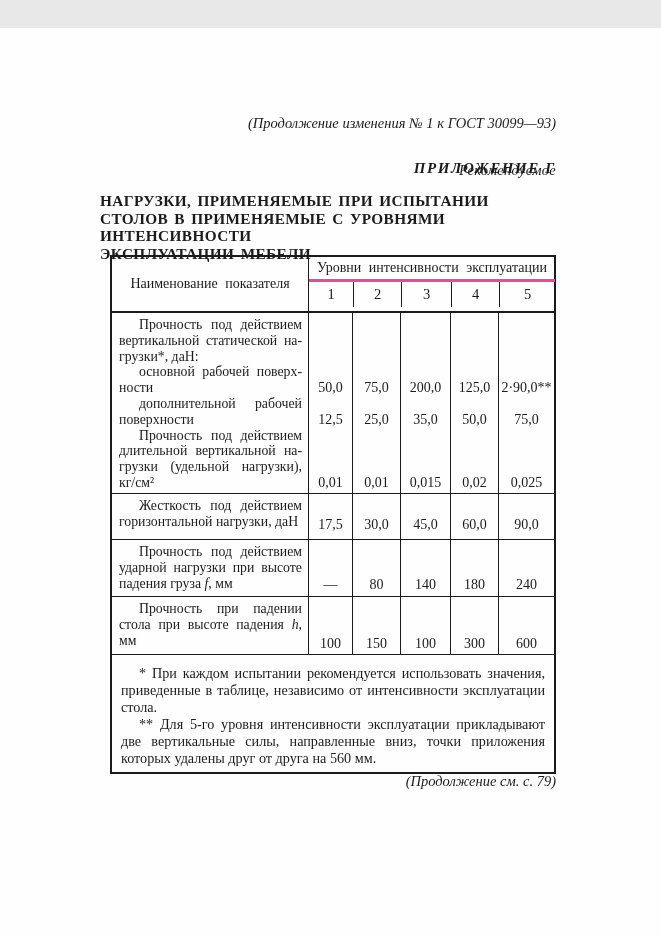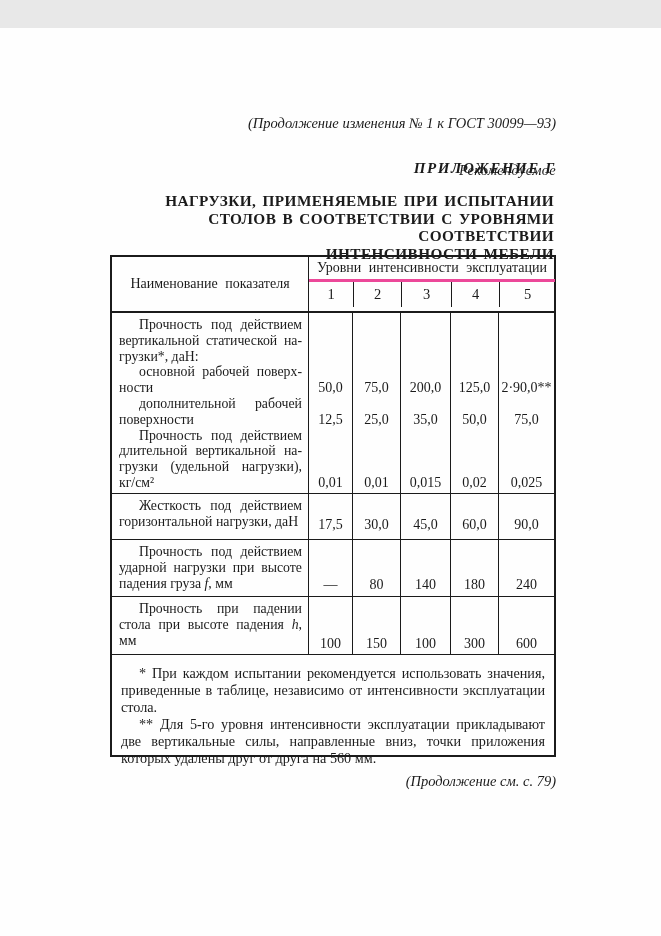--- a/index.html
+++ b/index.html
@@ -13,22 +13,22 @@
     overflow:hidden;
     margin-top:28px;
   }
   .rightblock { position:absolute; left:110px; width:446px; text-align:right; }
   .header-note { top:87px; font-style:italic; font-size:14.5px; }
   .appendix   { top:132px; font-style:italic; font-weight:bold; font-size:15px; letter-spacing:1.6px; }
   .appendix-type { top:134px; font-style:italic; font-size:14.5px; letter-spacing:0.3px; }
   .footer-note { top:745px; font-style:italic; font-size:14.5px; }
 
   .doc-title {
-    position:absolute; top:164px; left:88px; width:466px;
-    text-align:right; font-weight:bold; font-size:15.3px;
+    position:absolute; top:164px; left:100px; width:466px;
+    text-align:left; font-weight:bold; font-size:15.3px;
     line-height:17.5px; letter-spacing:0.4px; word-spacing:2px;
   }
 
   .tbl {
     position:absolute; left:110px; top:227px; width:446px;
     border:2px solid #1b1b1b;
     font-size:13.8px;
   }
   .thead { display:grid; grid-template-columns:196px 1fr; border-bottom:2px solid #1b1b1b; }
   .name-hd {
@@ -62,38 +62,38 @@
 
   .vals { position:relative; border-left:1px solid #1b1b1b; font-size:14px; }
   .v { position:absolute; left:0; right:0; text-align:center; line-height:15.8px; white-space:nowrap; }
   .row-a .l0 { top:67px; }
   .row-a .l1 { top:99px; }
   .row-a .l2 { top:162px; }
   .row-b .l0 { top:23px; }
   .row-c .l0 { top:37px; }
   .row-d .l0 { top:39px; }
 
-  .fnote { border-top:1px solid #1b1b1b; height:101px; padding:10px 9px 0 9px; }
+  .fnote { border-top:1px solid #1b1b1b; height:118px; padding:10px 9px 0 9px; }
   .fnote p {
     font-size:14.2px; line-height:17px; text-align:justify; text-indent:18px;
   }
 </style>
 </head>
 <body>
 
 <div class="page">
 
   <div class="rightblock header-note">(Продолжение изменения № 1 к ГОСТ 30099—93)</div>
   <div class="rightblock appendix">ПРИЛОЖЕНИЕ Г</div>
   <div class="rightblock appendix-type">Рекомендуемое</div>
 
   <div class="doc-title">
     <div>НАГРУЗКИ, ПРИМЕНЯЕМЫЕ ПРИ ИСПЫТАНИИ</div>
-    <div>СТОЛОВ В СООТВЕТСТВИИ С УРОВНЯМИ СООТВЕТСТВИИ</div>
-    <div>ИНТЕНСИВНОСТИ МЕБЕЛИ</div>
+    <div>СТОЛОВ В ПРИМЕНЯЕМЫЕ С УРОВНЯМИ ИНТЕНСИВНОСТИ</div>
+    <div>ЭКСПЛУАТАЦИИ МЕБЕЛИ</div>
   </div>
 
   <div class="tbl">
 
     <div class="thead">
       <div class="name-hd">Наименование показателя</div>
       <div class="levels-wrap">
         <div class="levels-title">Уровни интенсивности эксплуатации</div>
         <div class="nums">
           <div>1</div>

